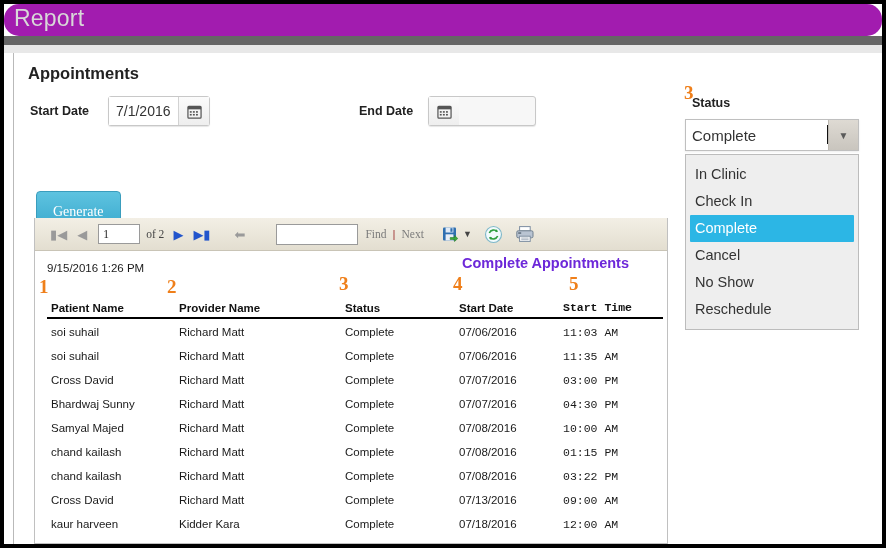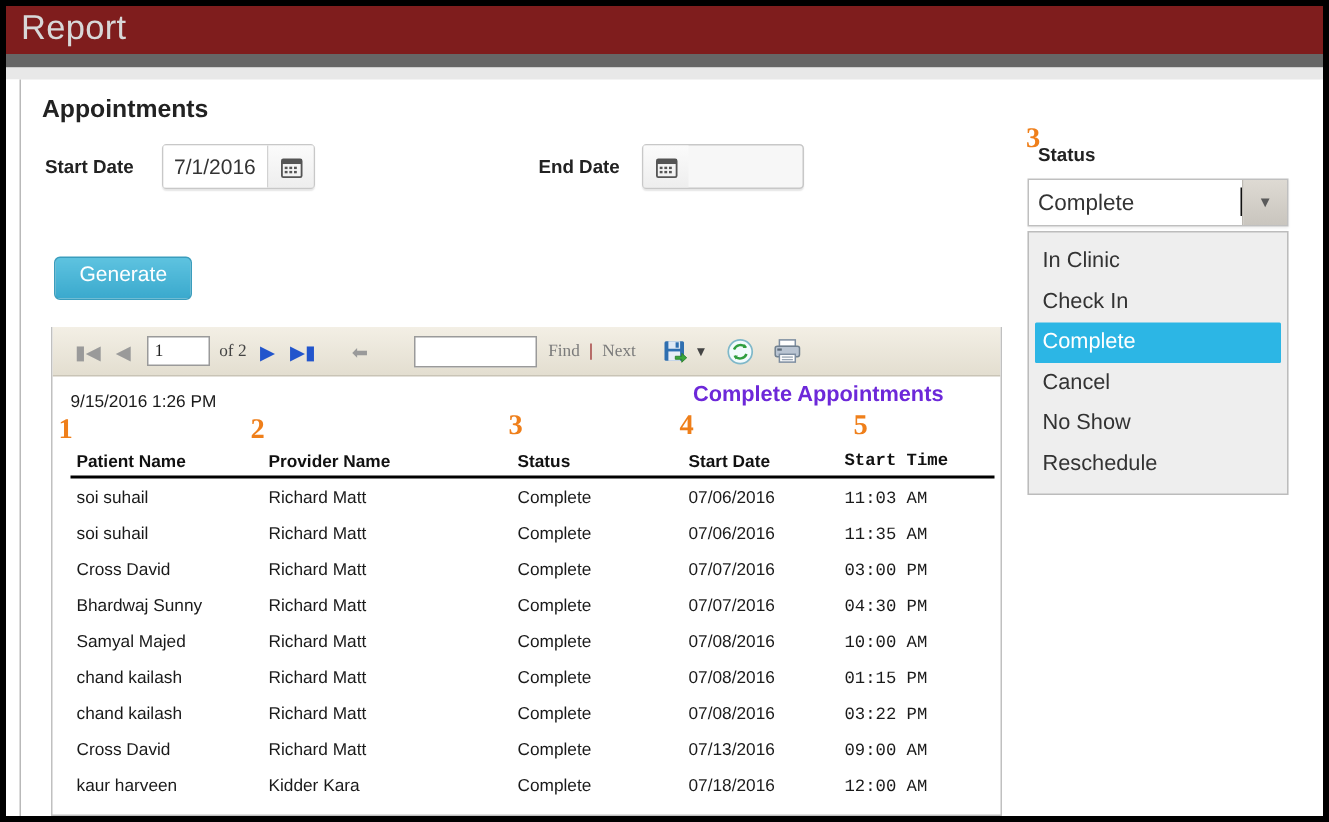--- a/index.html
+++ b/index.html
@@ -12,21 +12,22 @@
     position: relative;
     width: 886px; height: 548px;
     overflow: hidden;
     background: #ffffff;
     border: 4px solid #000000;
   }
 
   
   #titlebar {
     position: absolute; left: 0; top: 0; width: 878px; height: 32px;
-    background: #7f1d1d;
+    background: #a21caf;
+    border-radius: 15px;
   }
   #titlebar .title {
     position: absolute; left: 10px; top: 1px;
     font-size: 23px; color: #d8d8d8;
     font-family: "Liberation Sans", sans-serif;
     letter-spacing: .2px;
   }
   #graystrip {
     position: absolute; left: 0; top: 32px; width: 878px; height: 9px;
     background: #666666;
@@ -71,26 +72,26 @@
   }
   #dt-start { left: 104px; top: 92px; width: 102px; }
   #dt-start .dval { width: 71px; }
   #dt-end   { left: 424px; top: 92px; width: 108px; }
   #dt-end   .dval { width: 77px; }
 
   .cal-ico { width: 15px; height: 15px; display:block; }
 
   
   #btn-generate {
-    position: absolute; left: 32px; top: 167px;
-    padding: 2px 16px 9px; border: 1px solid #3a9dbd;
+    position: absolute; left: 32px; top: 187px;
+    padding: 12px 16px 9px; border: 1px solid #3a9dbd;
     border-radius: 4px;
     background: linear-gradient(#5ec3e0,#3aa9cd);
     color: #ffffff; font-size: 14px;
-    font-family: Liberation Sans, sans-serif;
+    font-family: Liberation Serif, serif;
     cursor: pointer;
   }
 
   
   #combo {
     position: absolute; left: 681px; top: 115px;
     width: 174px; height: 32px;
     border: 1px solid #bfbfbf; background: #ffffff;
     display: flex; align-items: stretch;
     box-shadow: 0 1px 2px rgba(0,0,0,.08);

